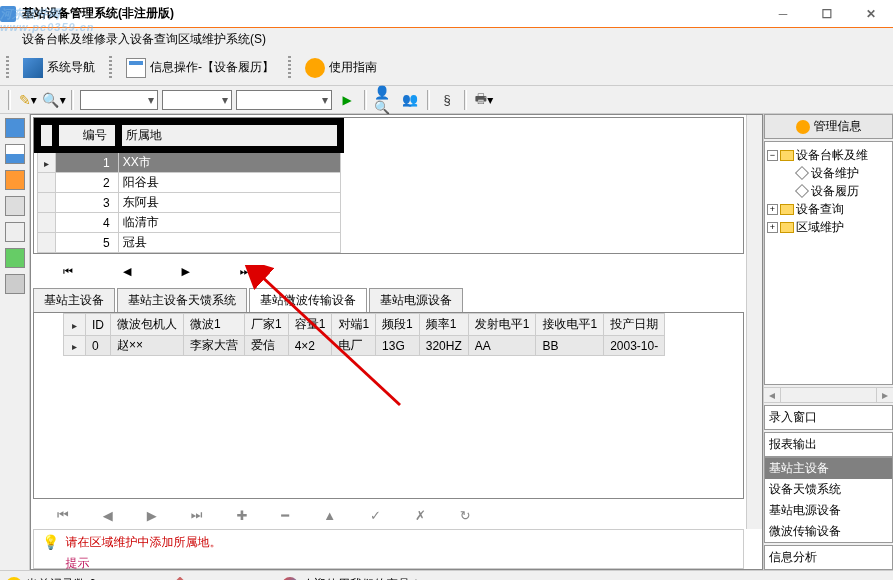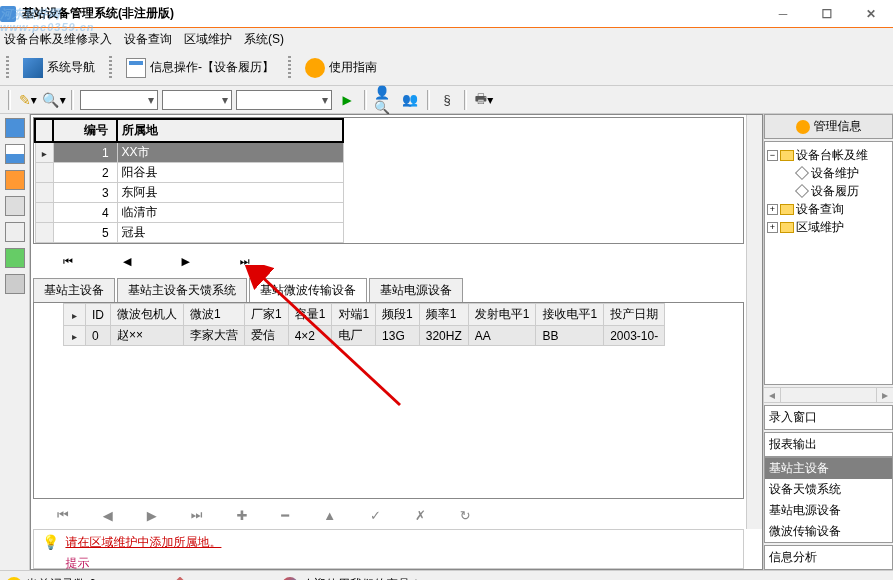--- a/index.html
+++ b/index.html
@@ -7,21 +7,21 @@
 
 .titlebar { height: 28px; background: #fff; display: flex; align-items: center; padding-left: 0; border-bottom: 1px solid #f97316; font-weight: bold; }
 .titlebar .icon { width: 16px; height: 16px; background: #4a90d9; border-radius: 2px; margin-right: 6px; }
 .titlebar .title { flex: 1; color: #000; }
 .titlebar .btns { display: flex; }
 .titlebar .btns div { width: 44px; height: 28px; display: flex; align-items: center; justify-content: center; color: #666; }
 
 .watermark { position: absolute; top: 8px; left: 0; font-size: 22px; font-style: italic; color: rgba(120,180,230,0.5); font-weight: bold; z-index: 100; pointer-events: none; line-height: 1.1; }
 .watermark .small { font-size: 11px; letter-spacing: 1px; }
 
-.menubar { height: 22px; background: #f0f0f0; display: flex; align-items: center; padding-left: 4px; gap: 12px; }
+.menubar { height: 22px; background: #f0f0f0; display: flex; align-items: center; padding-left: 22px; }
 .menubar span { color: #000; cursor: default; }
 
 .navbar { height: 36px; background: #f0f0f0; display: flex; align-items: center; padding-left: 6px; gap: 8px; border-bottom: 1px solid #ccc; }
 .navbar .navbtn { display: flex; align-items: center; gap: 4px; padding: 2px 6px; }
 .navbar .navicon { width: 20px; height: 20px; display: inline-block; }
 .navbar .navicon.nav { background: linear-gradient(135deg,#4a90d9,#2060a0); }
 .navbar .navicon.info { background: #fff; border: 1px solid #888; position: relative; }
 .navbar .navicon.info::after { content: ''; position: absolute; top: 2px; left: 2px; right: 2px; height: 4px; background: #4a90d9; }
 .navbar .navicon.help { background: #ffa500; border-radius: 50%; }
 .sep { width: 3px; height: 24px; background: repeating-linear-gradient(180deg,#999,#999 2px,transparent 2px,transparent 4px); }
@@ -51,21 +51,21 @@
 .lb4 { background: #ddd; }
 .lb5 { background: #eee; }
 .lb6 { background: #66cc66; }
 .lb7 { background: #ccc; }
 
 .center { flex: 1; background: #fff; border: 1px solid #888; position: relative; display: flex; flex-direction: column; }
 .center .scroll-v { position: absolute; right: 0; top: 0; bottom: 40px; width: 16px; background: #f0f0f0; border-left: 1px solid #ccc; }
 
 .grid1 { border: 1px solid #888; margin: 2px 18px 2px 2px; background: #fff; }
 .grid1 table { border-collapse: collapse; width: 310px; }
-.grid1 th { background: #f0f0f0; border: 2px solid #000000; padding: 2px 4px; text-align: left; font-weight: bold; height: 18px; }
+.grid1 th { background: #f0f0f0; border: 7px solid #000000; padding: 2px 4px; text-align: left; font-weight: normal; height: 18px; }
 .grid1 td { border: 1px solid #ccc; padding: 1px 4px; height: 16px; }
 .grid1 .rowh { width: 18px; background: #f0f0f0; text-align: center; }
 .grid1 .rowh.sel::before { content: '▸'; color: #333; font-size: 10px; }
 .grid1 .numcol { width: 62px; text-align: right; padding-right: 8px; }
 .grid1 .selrow td { background: #808080; color: #fff; }
 .grid1 .selrow .rowh { background: #f0f0f0; color: #333; }
 
 .navrow { height: 22px; display: flex; align-items: center; gap: 50px; padding-left: 30px; margin: 4px 18px 2px 2px; }
 .navrow span { color: #000; font-size: 11px; cursor: default; }
 
@@ -79,21 +79,21 @@
 .grid2 th { background: #f0f0f0; border: 1px solid #ccc; padding: 2px 6px; text-align: left; font-weight: normal; white-space: nowrap; height: 18px; }
 .grid2 td { border: 1px solid #ccc; padding: 1px 6px; white-space: nowrap; height: 16px; background: #e8e8e8; }
 .grid2 .rowh2 { width: 22px; background: #f0f0f0; text-align: center; }
 .grid2 .rowh2::before { content: '▸'; color: #333; font-size: 10px; }
 
 .navrow2 { height: 24px; display: flex; align-items: center; gap: 34px; padding-left: 24px; margin: 2px 18px 2px 2px; }
 .navrow2 span { color: #888; font-size: 13px; }
 
 .hint { background: #fff; padding: 4px 8px; display: flex; align-items: flex-start; gap: 6px; border: 1px solid #ccc; margin: 0 18px 0 2px; height: 40px; }
 .hint .bulb { color: #ffa500; font-size: 14px; }
-.hint .msg { color: #cc0000; text-decoration: underline; }
+.hint .msg { color: #cc0000; }
 .hint .lbl { color: #be185d; margin-top: 4px; }
 
 .right { width: 130px; background: #f0f0f0; border-left: 1px solid #ccc; display: flex; flex-direction: column; }
 .right .scroll-h { height: 16px; background: #f0f0f0; border-top: 1px solid #ccc; border-bottom: 1px solid #ccc; display: flex; }
 .right .scroll-h::before { content: '◂'; width: 16px; text-align: center; color: #888; border-right: 1px solid #ccc; }
 .right .scroll-h::after { content: '▸'; width: 16px; text-align: center; color: #888; border-left: 1px solid #ccc; margin-left: auto; }
 
 .rhead { background: #e8e8e8; border: 1px solid #999; padding: 3px 2px; text-align: center; display: flex; align-items: center; justify-content: center; gap: 4px; }
 .rhead .ricon { width: 14px; height: 14px; background: #ffa500; border-radius: 50%; }
 

